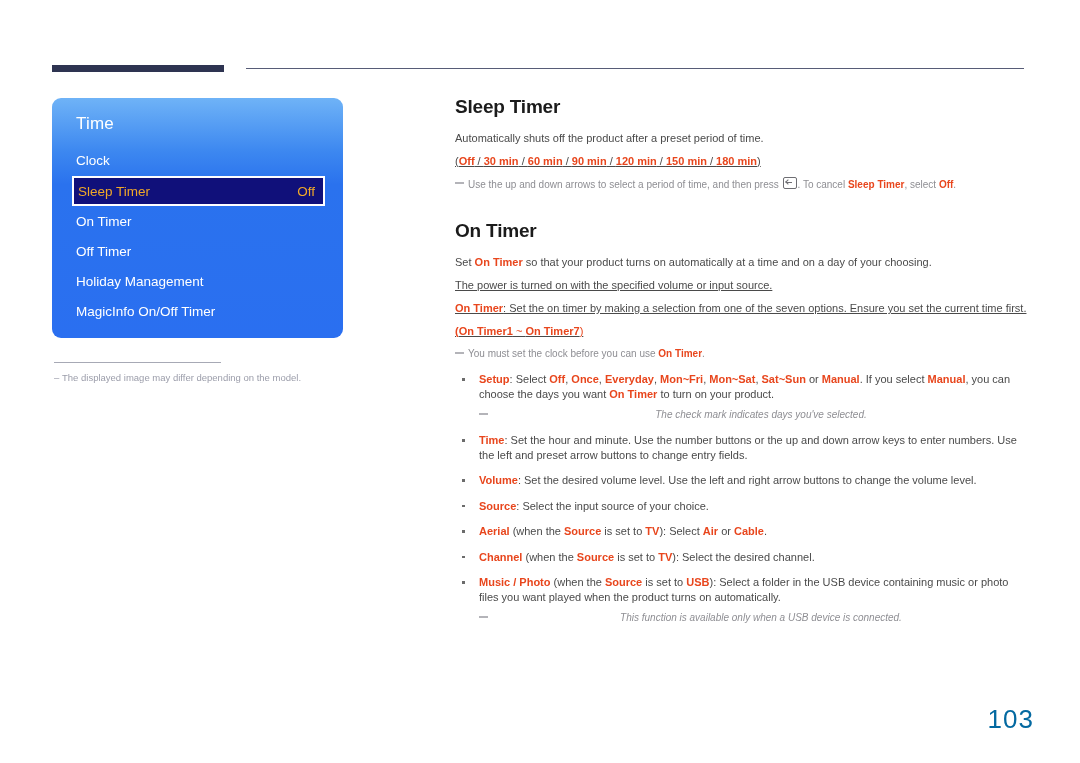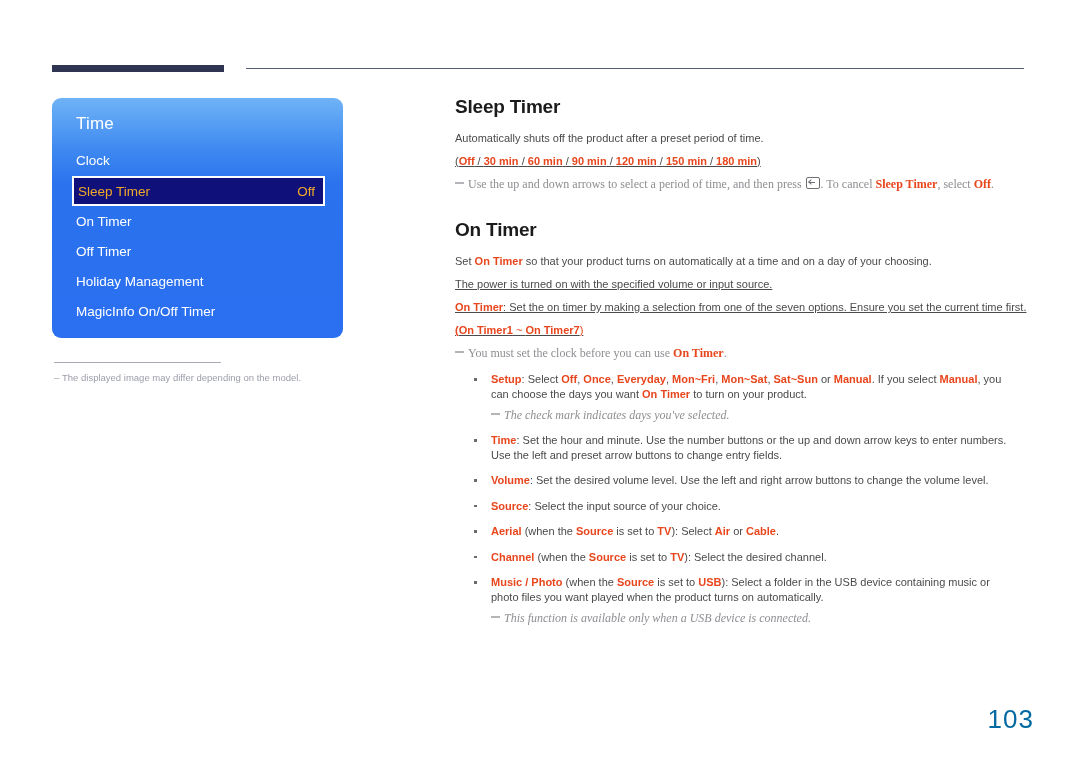--- a/index.html
+++ b/index.html
@@ -138,42 +138,41 @@
     font-size: 11px;
     line-height: 14px;
     color: #4a4a4a;
     margin-top: 13px;
   }
   .para.tight { margin-top: 9px; text-decoration: underline; }
   .red { color: #e8461d; font-weight: bold; }
   .red-plain { color: #e8461d; }
 
   .note {
-    font-size: 12px;
+    font-size: 10px;
     line-height: 14px;
     color: #8e8e93;
     margin-top: 9px;
     position: relative;
     padding-left: 13px;
-    font-family: Liberation Serif, serif;
   }
   .note .ndash {
     position: absolute;
     left: 0; top: 5px;
     width: 9px; height: 2px;
     background: #b4b4b9;
   }
   .note .red { color: #e8461d; }
 
   .gap-lg { height: 28px; }
 
   
   ul.bullets {
     list-style: none;
-    margin: 12px;
+    margin: 0;
     padding: 0;
   }
   ul.bullets > li {
     position: relative;
     padding-left: 24px;
     font-size: 11px;
     line-height: 14.5px;
     color: #4a4a4a;
     margin-top: 11px;
   }
@@ -182,20 +181,21 @@
     left: 7px;
     top: 6px;
     width: 2.5px;
     height: 2.5px;
     background: #6b6b6b;
   }
   li .note {
     margin-top: 7px;
     padding-left: 13px;
     font-style: italic;
+    text-align: center;
   }
 
   
   .enter-key {
     display: inline-block;
     width: 12px;
     height: 10px;
     border: 1.3px solid #6e6e73;
     border-radius: 2px;
     position: relative;

